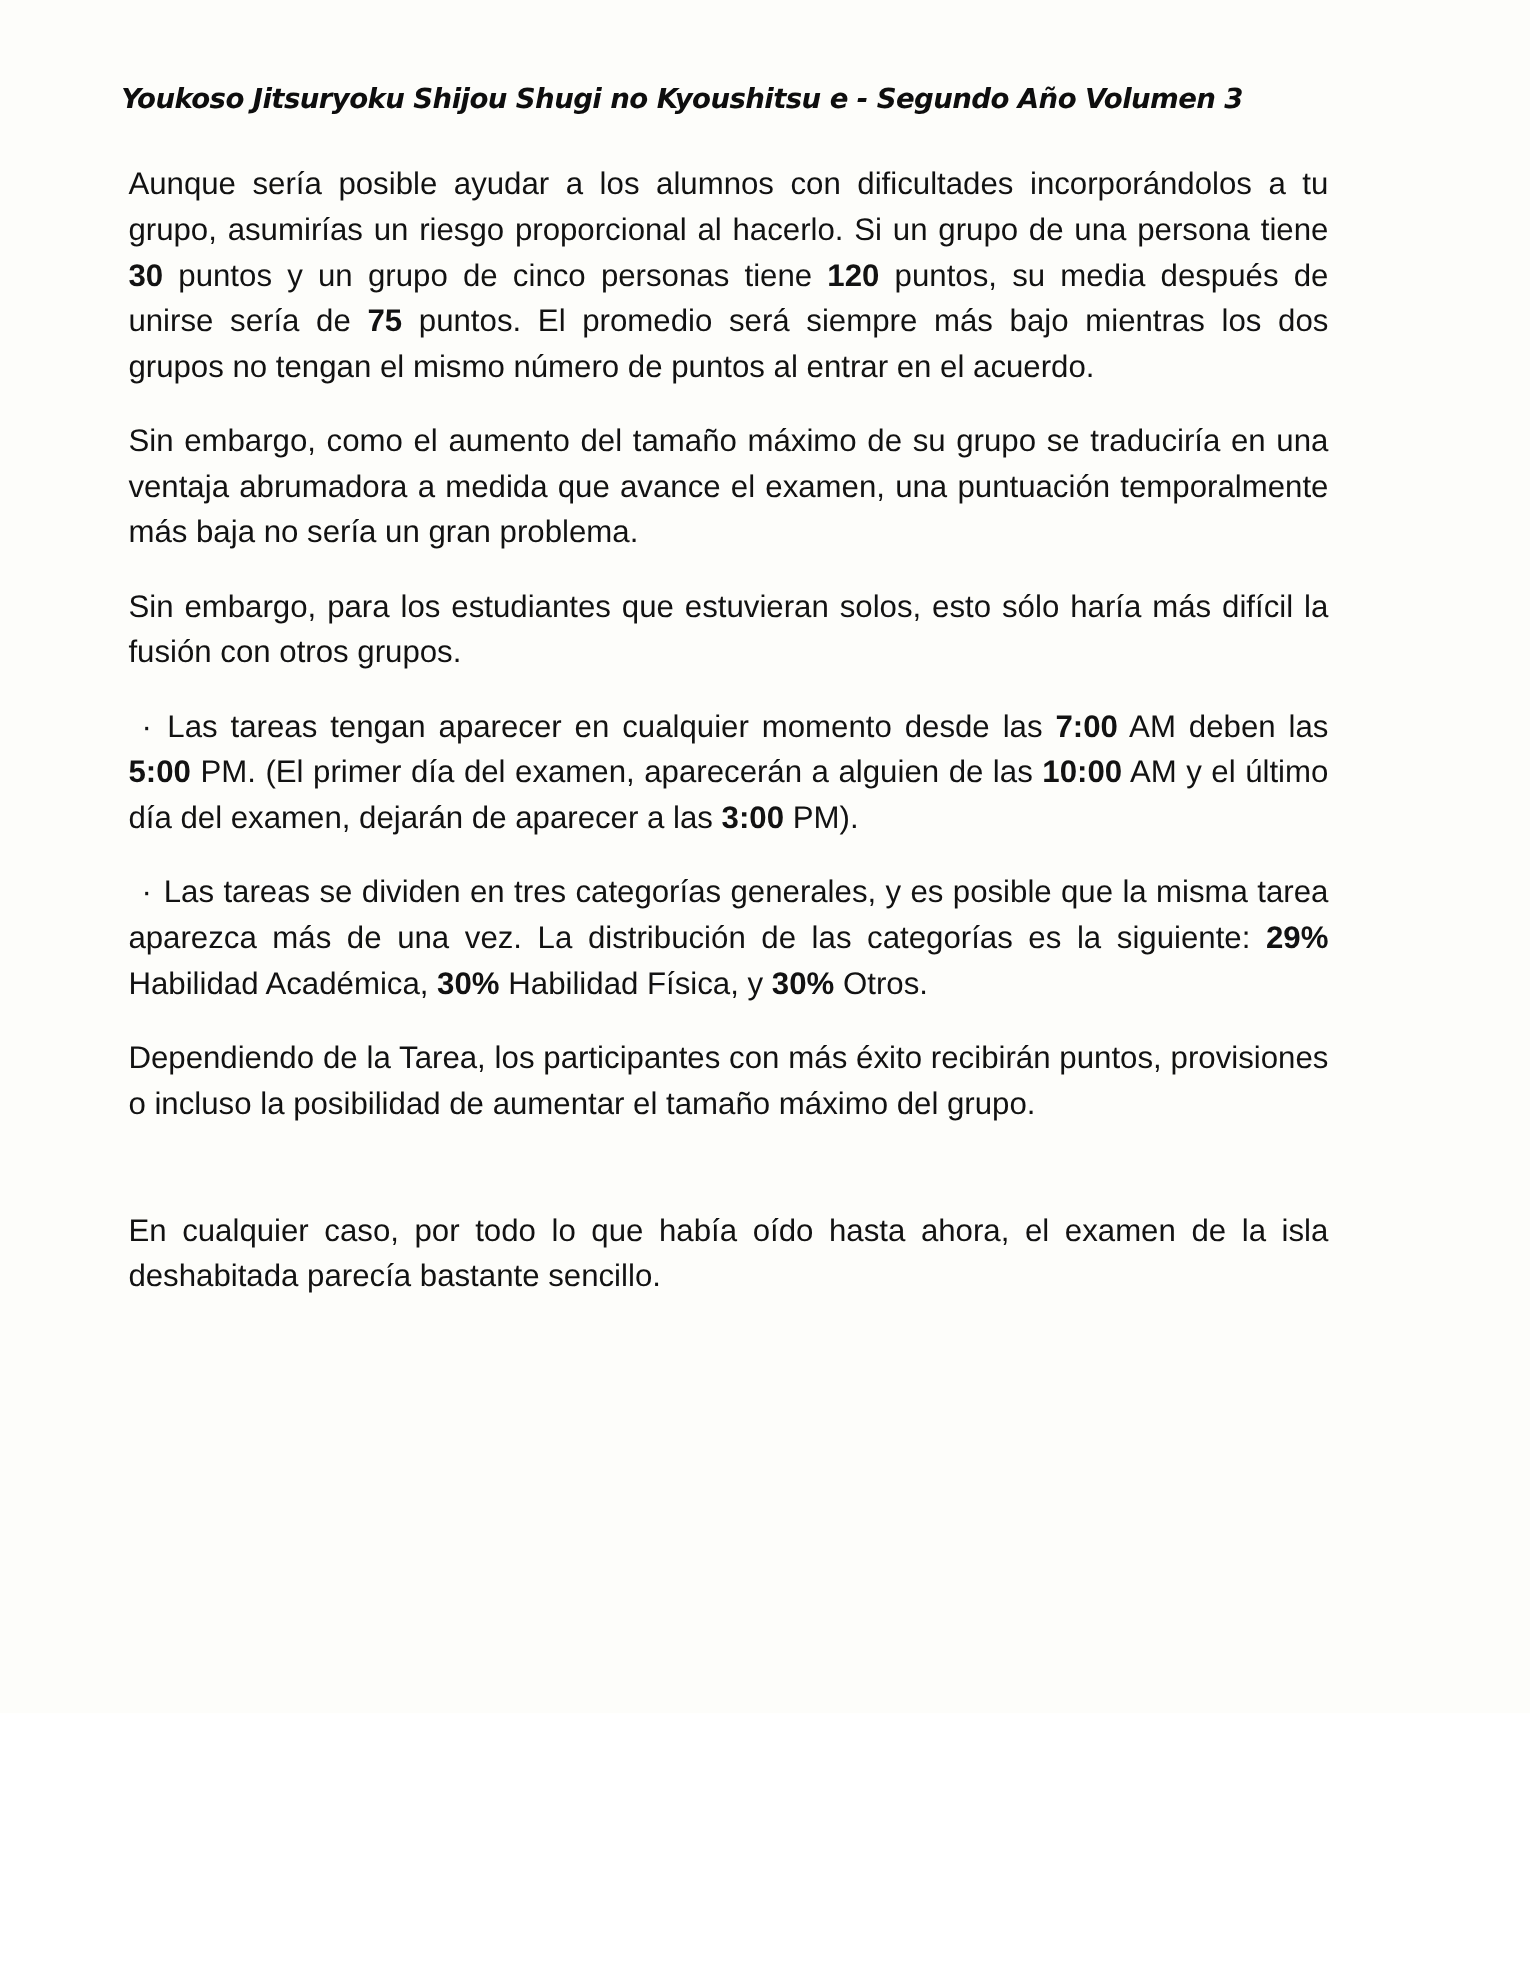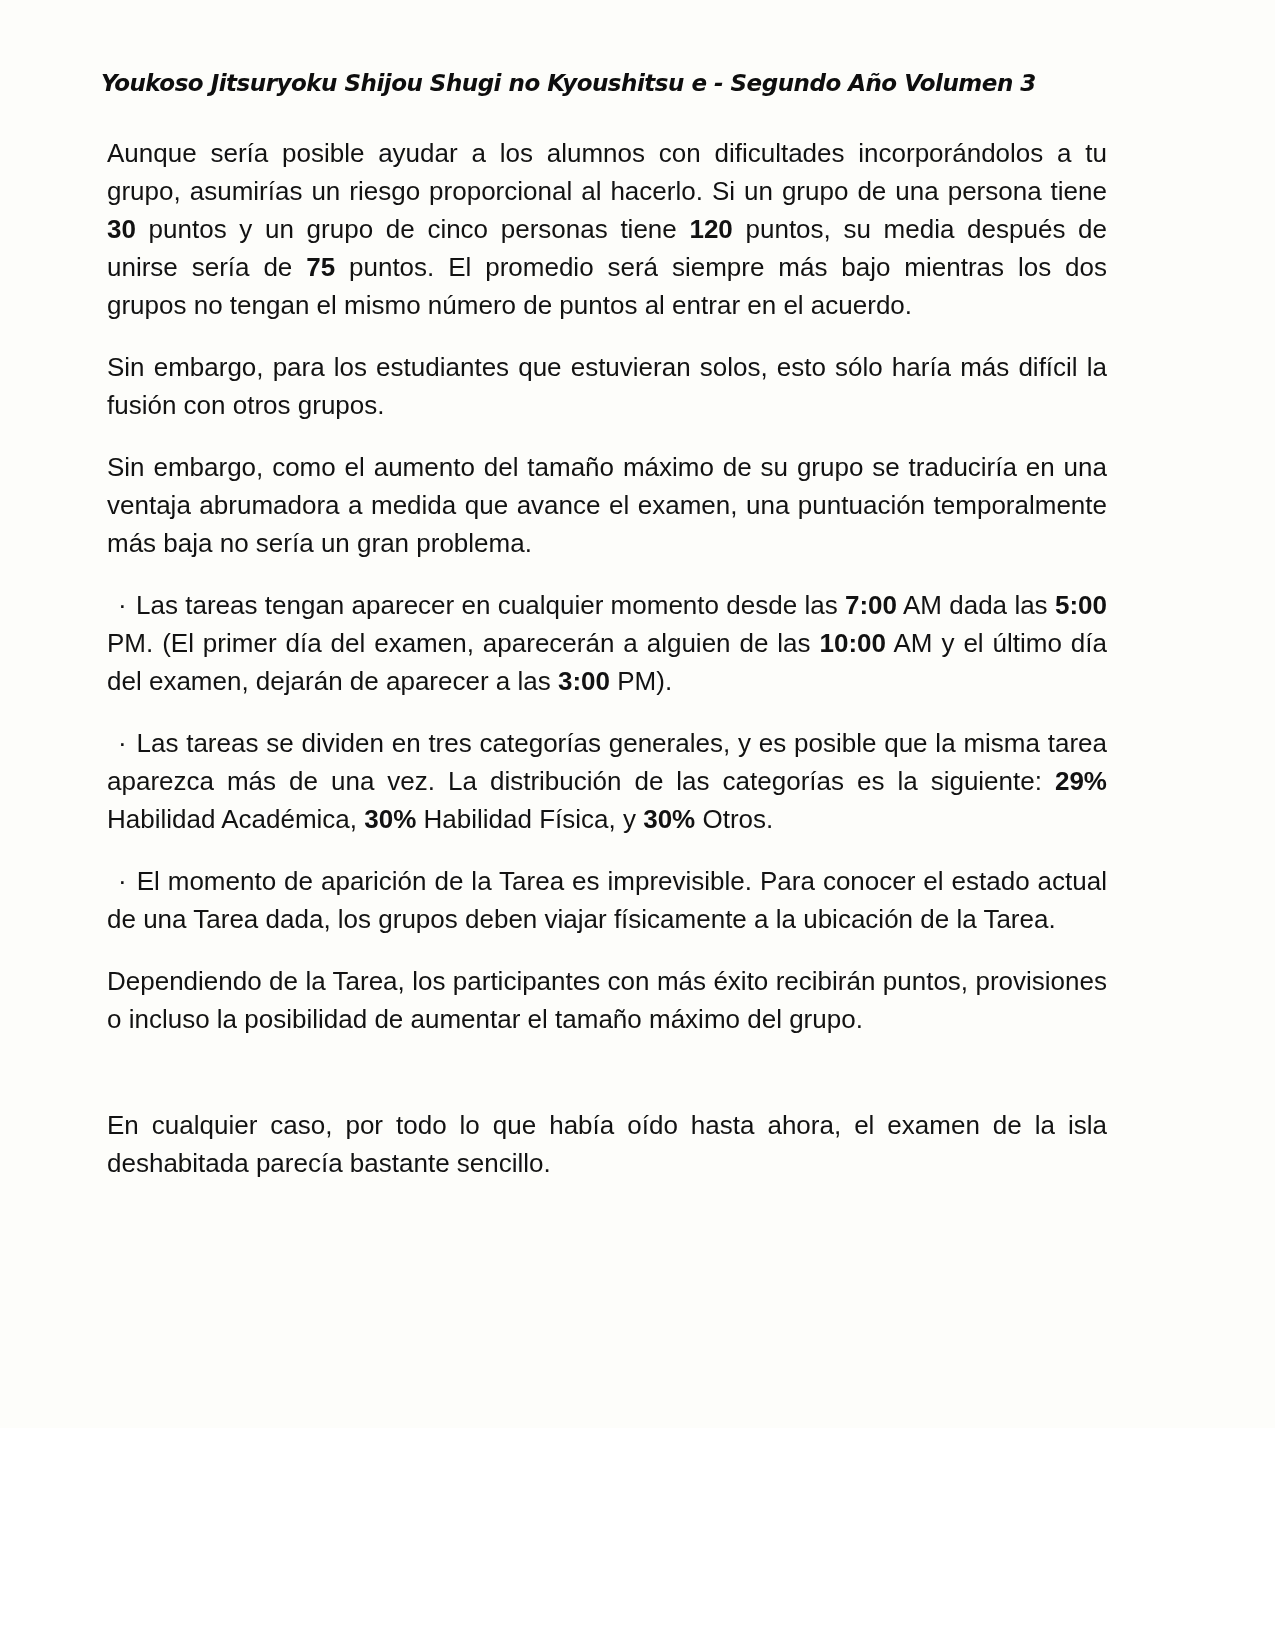--- a/index.html
+++ b/index.html
@@ -87,40 +87,37 @@
 
   <div class="doc-header">
     <span>Youkoso Jitsuryoku Shijou Shugi no Kyoushitsu e - Segundo Año Volumen 3</span>
   </div>
 
   <p class="body-para first-para">
     <span>Aunque sería posible ayudar a los alumnos con dificultades incorporándolos a tu grupo, asumirías un riesgo proporcional al hacerlo. Si un grupo de una persona tiene </span><b class="num">30</b><span> puntos y un grupo de cinco personas tiene </span><b class="num">120</b><span> puntos, su media después de unirse sería de </span><b class="num">75</b><span> puntos. El promedio será siempre más bajo mientras los dos grupos no tengan el mismo número de puntos al entrar en el acuerdo.</span>
   </p>
 
   <p class="body-para">
-    <span>Sin embargo, para los estudiantes que estuvieran solos, esto sólo haría más difícil la fusión con otros grupos.</span>
+    <span>Sin embargo, como el aumento del tamaño máximo de su grupo se traduciría en una ventaja abrumadora a medida que avance el examen, una puntuación temporalmente más baja no sería un gran problema.</span>
   </p>
 
   <p class="body-para">
-    <span>Sin embargo, como el aumento del tamaño máximo de su grupo se traduciría en una ventaja abrumadora a medida que avance el examen, una puntuación temporalmente más baja no sería un gran problema.</span>
+    <span>Sin embargo, para los estudiantes que estuvieran solos, esto sólo haría más difícil la fusión con otros grupos.</span>
   </p>
 
 
 
   <p class="body-para bullet-para">
-    <span class="bullet">·</span><span> Las tareas tengan aparecer en cualquier momento desde las </span><b class="num">7:00</b><span> AM dada las </span><b class="num">5:00</b><span> PM. (El primer día del examen, aparecerán a alguien de las </span><b class="num">10:00</b><span> AM y el último día del examen, dejarán de aparecer a las </span><b class="num">3:00</b><span> PM).</span>
+    <span class="bullet">·</span><span> Las tareas tengan aparecer en cualquier momento desde las </span><b class="num">7:00</b><span> AM deben las </span><b class="num">5:00</b><span> PM. (El primer día del examen, aparecerán a alguien de las </span><b class="num">10:00</b><span> AM y el último día del examen, dejarán de aparecer a las </span><b class="num">3:00</b><span> PM).</span>
   </p>
 
   <p class="body-para bullet-para">
     <span class="bullet">·</span><span> Las tareas se dividen en tres categorías generales, y es posible que la misma tarea aparezca más de una vez. La distribución de las categorías es la siguiente: </span><b class="num">29%</b><span> Habilidad Académica, </span><b class="num">30%</b><span> Habilidad Física, y </span><b class="num">30%</b><span> Otros.</span>
   </p>
 
-  <p class="body-para bullet-para">
-    <span class="bullet">·</span><span> El momento de aparición de la Tarea es imprevisible. Para conocer el estado actual de una Tarea dada, los grupos deben viajar físicamente a la ubicación de la Tarea.</span>
-  </p>
 
   <p class="body-para">
     <span>Dependiendo de la Tarea, los participantes con más éxito recibirán puntos, provisiones o incluso la posibilidad de aumentar el tamaño máximo del grupo.</span>
   </p>
 
   <p class="body-para gap-before">
     <span>En cualquier caso, por todo lo que había oído hasta ahora, el examen de la isla deshabitada parecía bastante sencillo.</span>
   </p>
 
   <div class="doc-footer">

